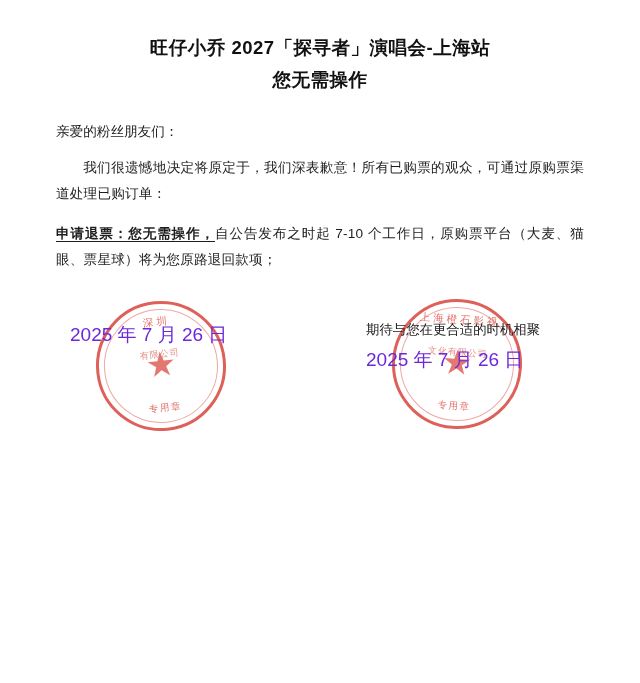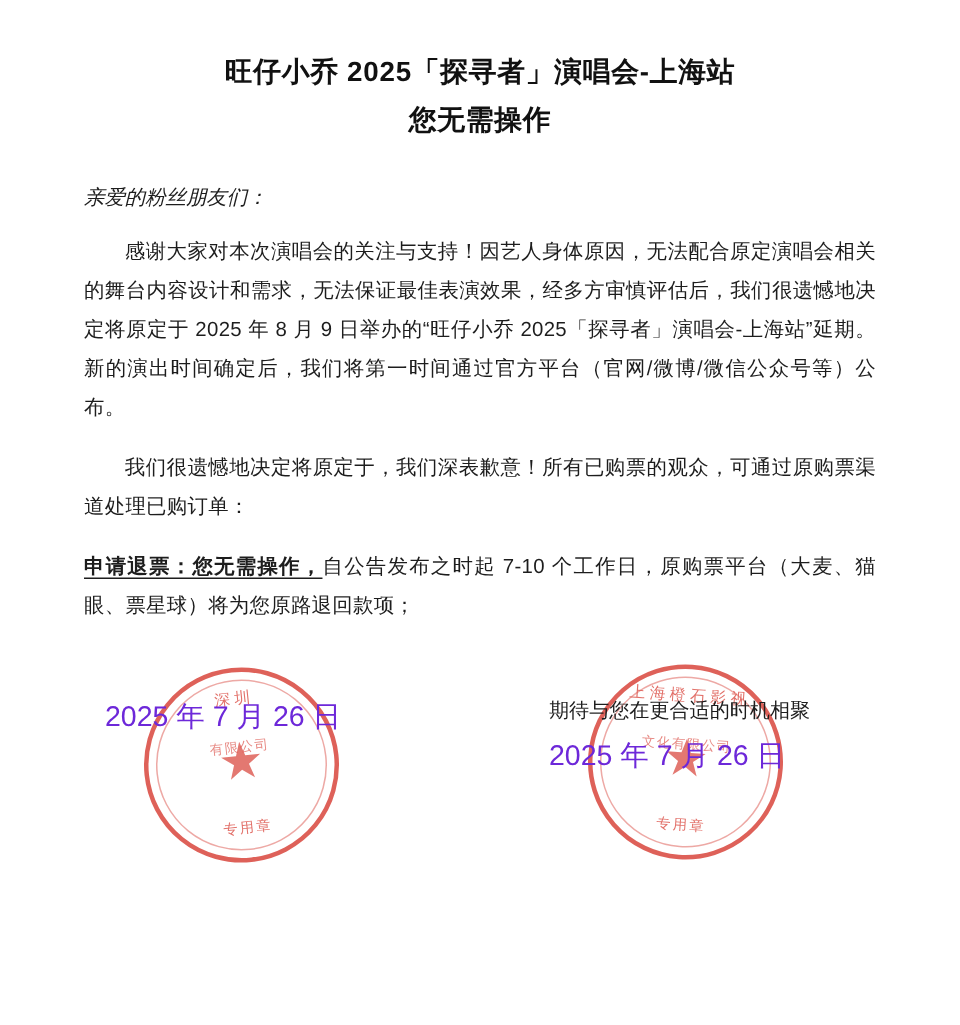--- a/index.html
+++ b/index.html
@@ -44,21 +44,20 @@
     letter-spacing: 0.2px;
   }
   p.indent {
     text-indent: 2em;
   }
   .salutation {
     font-size: 13.6px;
     line-height: 1.9;
     margin: 0 0 10px 0;
     color: #1d1d1d;
-    font-style: italic;
   }
   .ul-bold {
     font-weight: bold;
     text-decoration: underline;
     text-underline-offset: 3px;
     font-family: Liberation Serif, serif;
   }
   .sign-area {
     position: relative;
     margin-top: 44px;
@@ -160,29 +159,28 @@
     letter-spacing: 1px;
     opacity: 0.75;
   }
 </style>
 </head>
 <body>
 
 <div class="page">
 
   <div class="title-block">
-    <div class="title-line">旺仔小乔 2025「探寻者」演唱会-上海站</div>
+    <div class="title-line">旺仔小乔 2027「探寻者」演唱会-上海站</div>
     <div class="title-line">您无需操作</div>
   </div>
 
   <div class="body-block">
 
     <p class="salutation">亲爱的粉丝朋友们：</p>
 
-    <p class="para indent">感谢大家对本次演唱会的关注与支持！因艺人身体原因，无法配合原定演唱会相关的舞台内容设计和需求，无法保证最佳表演效果，经多方审慎评估后，我们很遗憾地决定将原定于 2025 年 8 月 9 日举办的“旺仔小乔 2025「探寻者」演唱会-上海站”延期。新的演出时间确定后，我们将第一时间通过官方平台（官网/微博/微信公众号等）公布。</p>
 
     <p class="para indent">我们很遗憾地决定将原定于，我们深表歉意！所有已购票的观众，可通过原购票渠道处理已购订单：</p>
 
     <p class="para"><span class="ul-bold">申请退票：您无需操作，</span><span>自公告发布之时起 7-10 个工作日，原购票平台（大麦、猫眼、票星球）将为您原路退回款项；</span></p>
 
 
 
   </div>
 
   <div class="sign-area">

